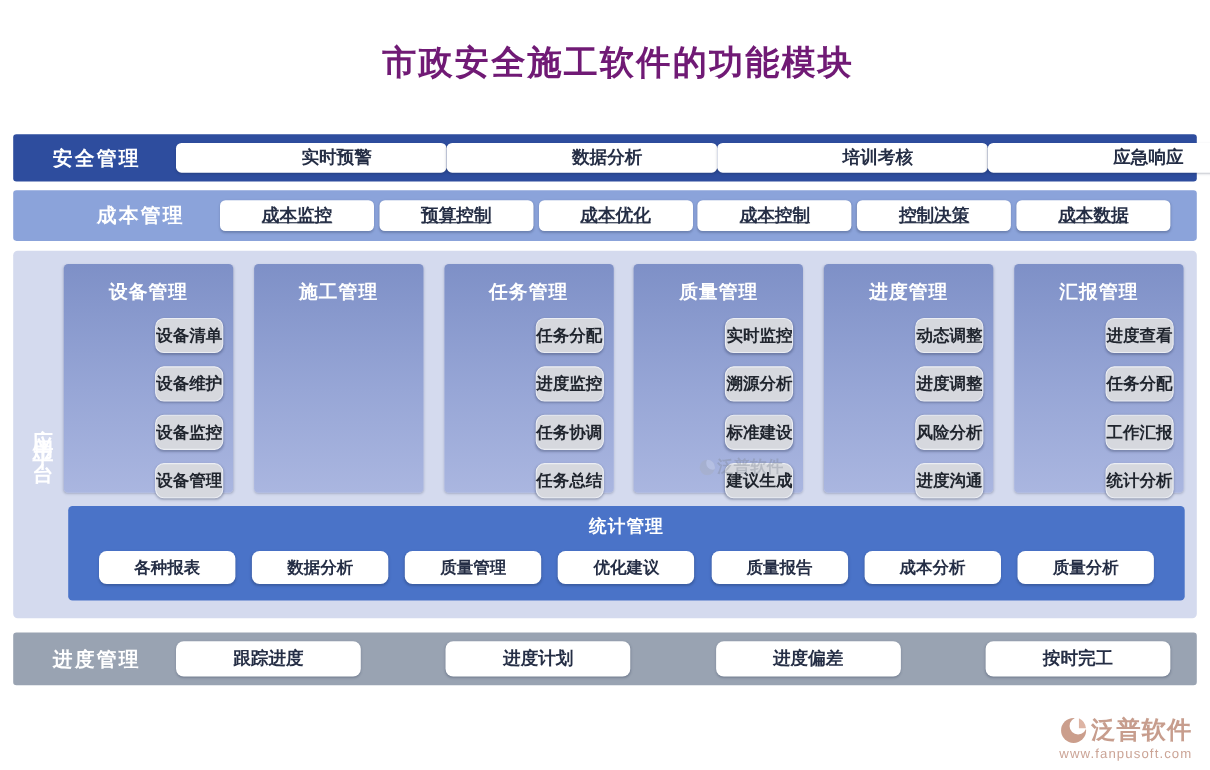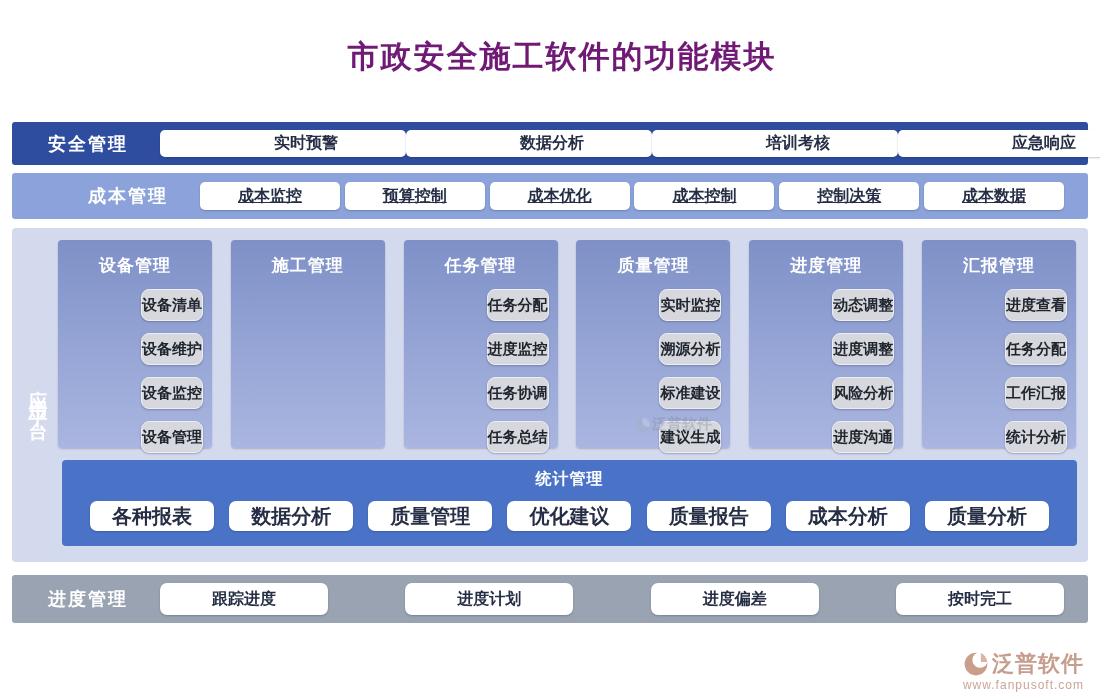--- a/index.html
+++ b/index.html
@@ -86,21 +86,21 @@
     position:absolute;left:50px;top:232px;width:1015px;height:86px;
     background:#4a73c8;border-radius:4px;
   }
   .stats-title{
     text-align:center;color:#ffffff;font-weight:bold;font-size:16px;
     margin-top:9px;letter-spacing:1px;
   }
   .stats-buttons{
     display:flex;justify-content:space-between;margin:11px 28px 0 28px;
   }
-  .stats .btn{width:124px;height:30px;border-radius:7px;font-size:20px;}
+  .stats .btn{width:124px;height:30px;border-radius:7px;font-size:15px;}
 
   
   .watermark{
     position:absolute;left:636px;top:415px;opacity:.35;
     display:flex;align-items:center;gap:2px;color:#7d8593;
     pointer-events:none;
   }
   .watermark .wm-text{font-size:15px;font-weight:bold;}
   .watermark .wm-circle{
     width:14px;height:14px;border-radius:50%;

